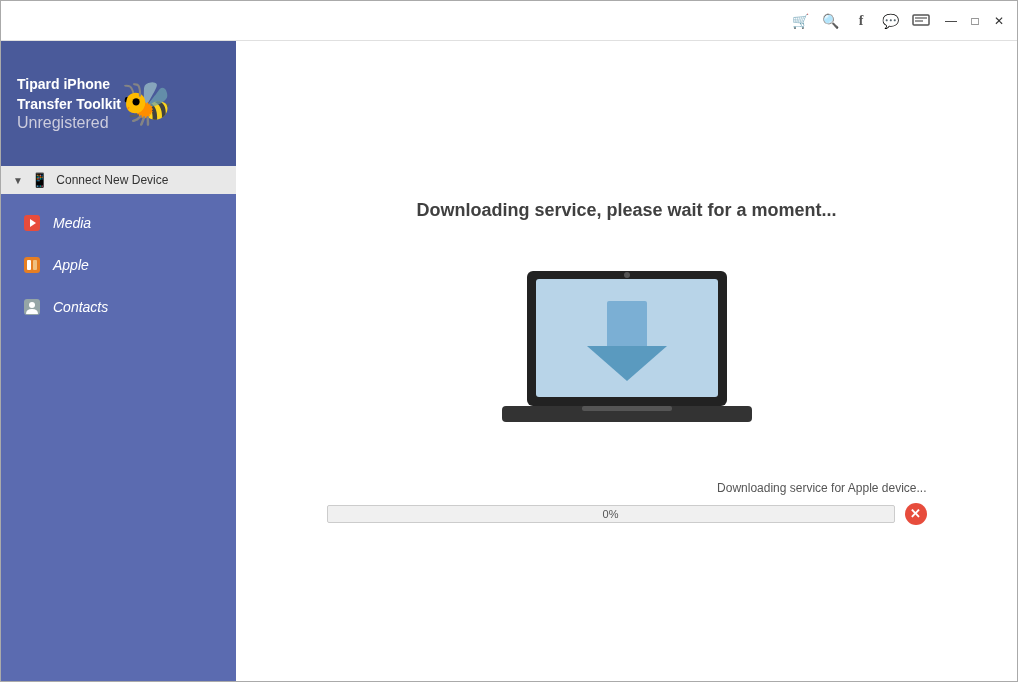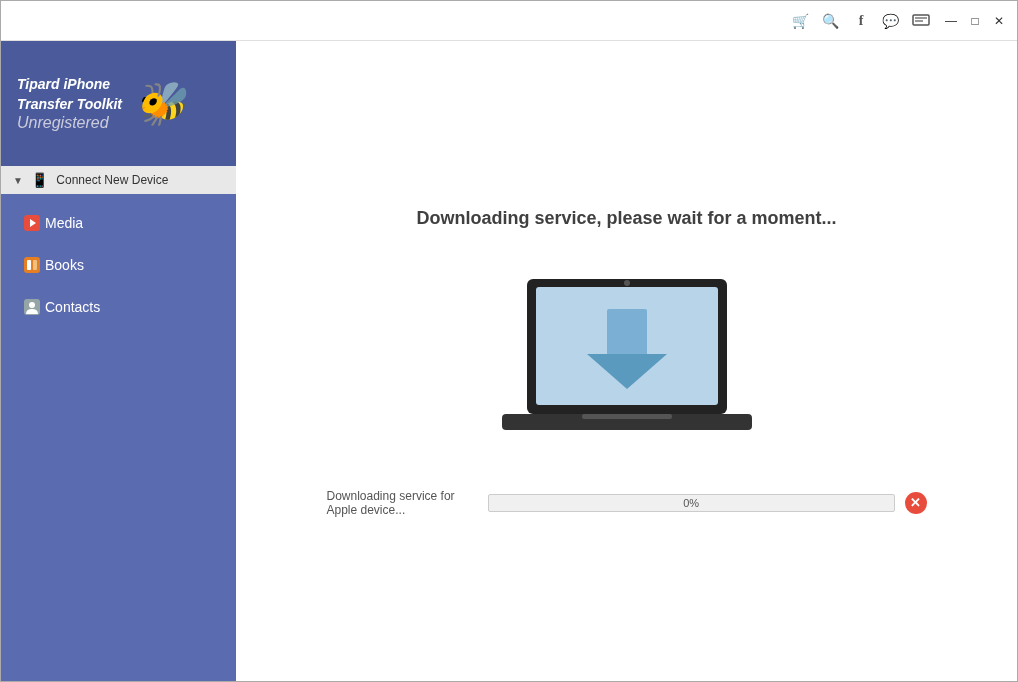--- a/index.html
+++ b/index.html
@@ -72,23 +72,22 @@
       display: flex;
       flex-direction: column;
       flex-shrink: 0;
     }
 
     .sidebar-header {
       background: #4a5a9a;
       padding: 34px 16px;
       display: flex;
       align-items: center;
-      gap: 12px;
+      gap: 0;
       min-height: 110px;
-      font-style: italic;
     }
 
     .sidebar-header-text {
       color: #fff;
     }
 
     .sidebar-header-text .app-title {
       font-size: 14px;
       font-weight: bold;
       line-height: 1.4;
@@ -125,26 +124,27 @@
     }
 
     .sidebar-nav {
       padding: 8px 0;
       flex: 1;
     }
 
     .nav-item {
       display: flex;
       align-items: center;
-      gap: 2px;
+      gap: 10px;
       padding: 10px 20px;
       color: #fff;
       cursor: pointer;
       font-size: 14px;
       transition: background 0.1s;
+      font-style: italic;
     }
 
     .nav-item-icon {
       width: 22px;
       height: 22px;
       display: flex;
       align-items: center;
       justify-content: center;
       font-size: 16px;
       flex-shrink: 0;
@@ -175,22 +175,22 @@
     }
 
     .laptop-svg {
       display: block;
     }
 
     
     .progress-section {
       width: 600px;
       display: flex;
-      flex-direction: row;
-      align-items: center;
+      flex-direction: column;
+      align-items: flex-end;
       gap: 8px;
     }
 
     .progress-label {
       font-size: 12px;
       color: #555;
     }
 
     .progress-row {
       display: flex;
@@ -311,21 +311,21 @@
 
 
       <div class="nav-item">
         <div class="nav-item-icon">
           <svg width="20" height="20" viewBox="0 0 20 20" fill="none">
             <rect x="2" y="2" width="16" height="16" rx="3" fill="#e67e22"></rect>
             <rect x="5" y="5" width="4" height="10" rx="1" fill="white"></rect>
             <rect x="11" y="5" width="4" height="10" rx="1" fill="#f0c080"></rect>
           </svg>
         </div>
-        <span>Books</span>
+        <span>Apple</span>
       </div>
 
       <div class="nav-item">
         <div class="nav-item-icon">
           <svg width="20" height="20" viewBox="0 0 20 20" fill="none">
             <rect x="2" y="2" width="16" height="16" rx="3" fill="#95a5a6"></rect>
             <circle cx="10" cy="8" r="3" fill="white"></circle>
             <path d="M4 17 Q4 12 10 12 Q16 12 16 17" fill="white"></path>
           </svg>
         </div>

